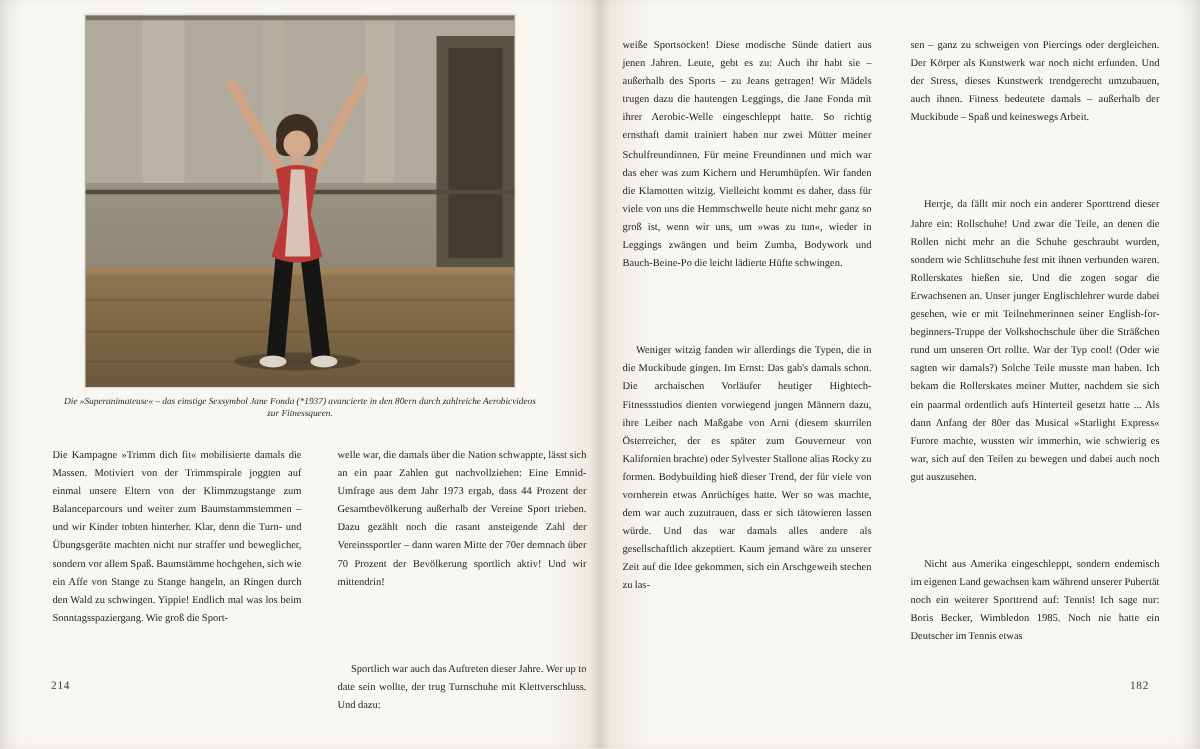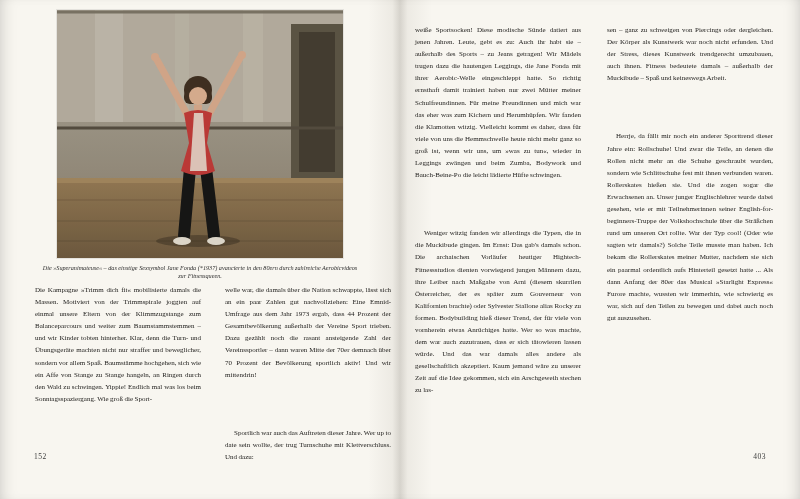--- a/index.html
+++ b/index.html
@@ -17,21 +17,21 @@
   .page.left  { left:0; }
   .page.right { left:400px; }
 
   .photo { position:absolute; left:57px; top:10px; width:286px; height:248px;
     box-shadow:0 0 0 1px rgba(0,0,0,.08); background:#a29a8c; }
 
   .caption { position:absolute; left:40px; top:264px; width:320px;
     font-size:6.2px; line-height:8px; font-style:italic; text-align:center; color:#2b2b2b; }
 
   .cols { position:absolute; display:flex; }
-  .cols-left  { left:35px;  top:284px; width:356px; gap:24px; }
+  .cols-left  { left:35px;  top:297px; width:356px; gap:24px; }
   .cols-right { left:15px;  top:24px;  width:360px; gap:26px; }
   .col { width:166px; }
 
   .col p { font-size:7px; line-height:12.1px; text-align:justify; color:#1d1c1a;
     word-spacing:-0.2px; }
   .col p.indent { text-indent:9px;margin-top:46px; }
 
   .pagenum { position:absolute; bottom:38px; font-size:7.5px; color:#3a3a3a; letter-spacing:.5px; }
   .pn-left  { left:34px; }
   .pn-right { right:34px; }
@@ -114,32 +114,33 @@
     <div class="cols cols-left">
       <div class="col">
         <p>Die Kampagne »Trimm dich fit« mobilisierte damals die Massen. Motiviert von der Trimmspirale joggten auf einmal unsere Eltern von der Klimmzugstange zum Balanceparcours und weiter zum Baumstammstemmen – und wir Kinder tobten hinterher. Klar, denn die Turn- und Übungsgeräte machten nicht nur straffer und beweglicher, sondern vor allem Spaß. Baumstämme hochgehen, sich wie ein Affe von Stange zu Stange hangeln, an Ringen durch den Wald zu schwingen. Yippie! Endlich mal was los beim Sonntagsspaziergang. Wie groß die Sport-</p>
       </div>
       <div class="col">
         <p>welle war, die damals über die Nation schwappte, lässt sich an ein paar Zahlen gut nachvollziehen: Eine Emnid-Umfrage aus dem Jahr 1973 ergab, dass 44 Prozent der Gesamtbevölkerung außerhalb der Vereine Sport trieben. Dazu gezählt noch die rasant ansteigende Zahl der Vereinssportler – dann waren Mitte der 70er demnach über 70 Prozent der Bevölkerung sportlich aktiv! Und wir mittendrin!</p>
         <p class="indent">Sportlich war auch das Auftreten dieser Jahre. Wer up to date sein wollte, der trug Turnschuhe mit Klettverschluss. Und dazu:</p>
       </div>
     </div>
 
-    <div class="pagenum pn-left">152</div>
+    <div class="pagenum pn-left">214</div>
   </div>
 
   <div class="page right">
     <div class="cols cols-right">
       <div class="col">
         <p>weiße Sportsocken! Diese modische Sünde datiert aus jenen Jahren. Leute, gebt es zu: Auch ihr habt sie – außerhalb des Sports – zu Jeans getragen! Wir Mädels trugen dazu die hautengen Leggings, die Jane Fonda mit ihrer Aerobic-Welle eingeschleppt hatte. So richtig ernsthaft damit trainiert haben nur zwei Mütter meiner Schulfreundinnen. Für meine Freundinnen und mich war das eher was zum Kichern und Herumhüpfen. Wir fanden die Klamotten witzig. Vielleicht kommt es daher, dass für viele von uns die Hemmschwelle heute nicht mehr ganz so groß ist, wenn wir uns, um »was zu tun«, wieder in Leggings zwängen und beim Zumba, Bodywork und Bauch-Beine-Po die leicht lädierte Hüfte schwingen.</p>
         <p class="indent">Weniger witzig fanden wir allerdings die Typen, die in die Muckibude gingen. Im Ernst: Das gab's damals schon. Die archaischen Vorläufer heutiger Hightech-Fitnessstudios dienten vorwiegend jungen Männern dazu, ihre Leiber nach Maßgabe von Arni (diesem skurrilen Österreicher, der es später zum Gouverneur von Kalifornien brachte) oder Sylvester Stallone alias Rocky zu formen. Bodybuilding hieß dieser Trend, der für viele von vornherein etwas Anrüchiges hatte. Wer so was machte, dem war auch zuzutrauen, dass er sich tätowieren lassen würde. Und das war damals alles andere als gesellschaftlich akzeptiert. Kaum jemand wäre zu unserer Zeit auf die Idee gekommen, sich ein Arschgeweih stechen zu las-</p>
       </div>
       <div class="col">
         <p>sen – ganz zu schweigen von Piercings oder dergleichen. Der Körper als Kunstwerk war noch nicht erfunden. Und der Stress, dieses Kunstwerk trendgerecht umzubauen, auch ihnen. Fitness bedeutete damals – außerhalb der Muckibude – Spaß und keineswegs Arbeit.</p>
         <p class="indent">Herrje, da fällt mir noch ein anderer Sporttrend dieser Jahre ein: Rollschuhe! Und zwar die Teile, an denen die Rollen nicht mehr an die Schuhe geschraubt wurden, sondern wie Schlittschuhe fest mit ihnen verbunden waren. Rollerskates hießen sie. Und die zogen sogar die Erwachsenen an. Unser junger Englischlehrer wurde dabei gesehen, wie er mit Teilnehmerinnen seiner English-for-beginners-Truppe der Volkshochschule über die Sträßchen rund um unseren Ort rollte. War der Typ cool! (Oder wie sagten wir damals?) Solche Teile musste man haben. Ich bekam die Rollerskates meiner Mutter, nachdem sie sich ein paarmal ordentlich aufs Hinterteil gesetzt hatte ... Als dann Anfang der 80er das Musical »Starlight Express« Furore machte, wussten wir immerhin, wie schwierig es war, sich auf den Teilen zu bewegen und dabei auch noch gut auszusehen.</p>
+        <p class="indent">Nicht aus Amerika eingeschleppt, sondern endemisch im eigenen Land gewachsen kam während unserer Pubertät noch ein weiterer Sporttrend auf: Tennis! Ich sage nur: Boris Becker, Wimbledon 1985. Noch nie hatte ein Deutscher im Tennis etwas</p>
       </div>
     </div>
 
-    <div class="pagenum pn-right">403</div>
+    <div class="pagenum pn-right">182</div>
   </div>
 
   <div class="gutter"></div>
 </div>
 
 </body></html>

